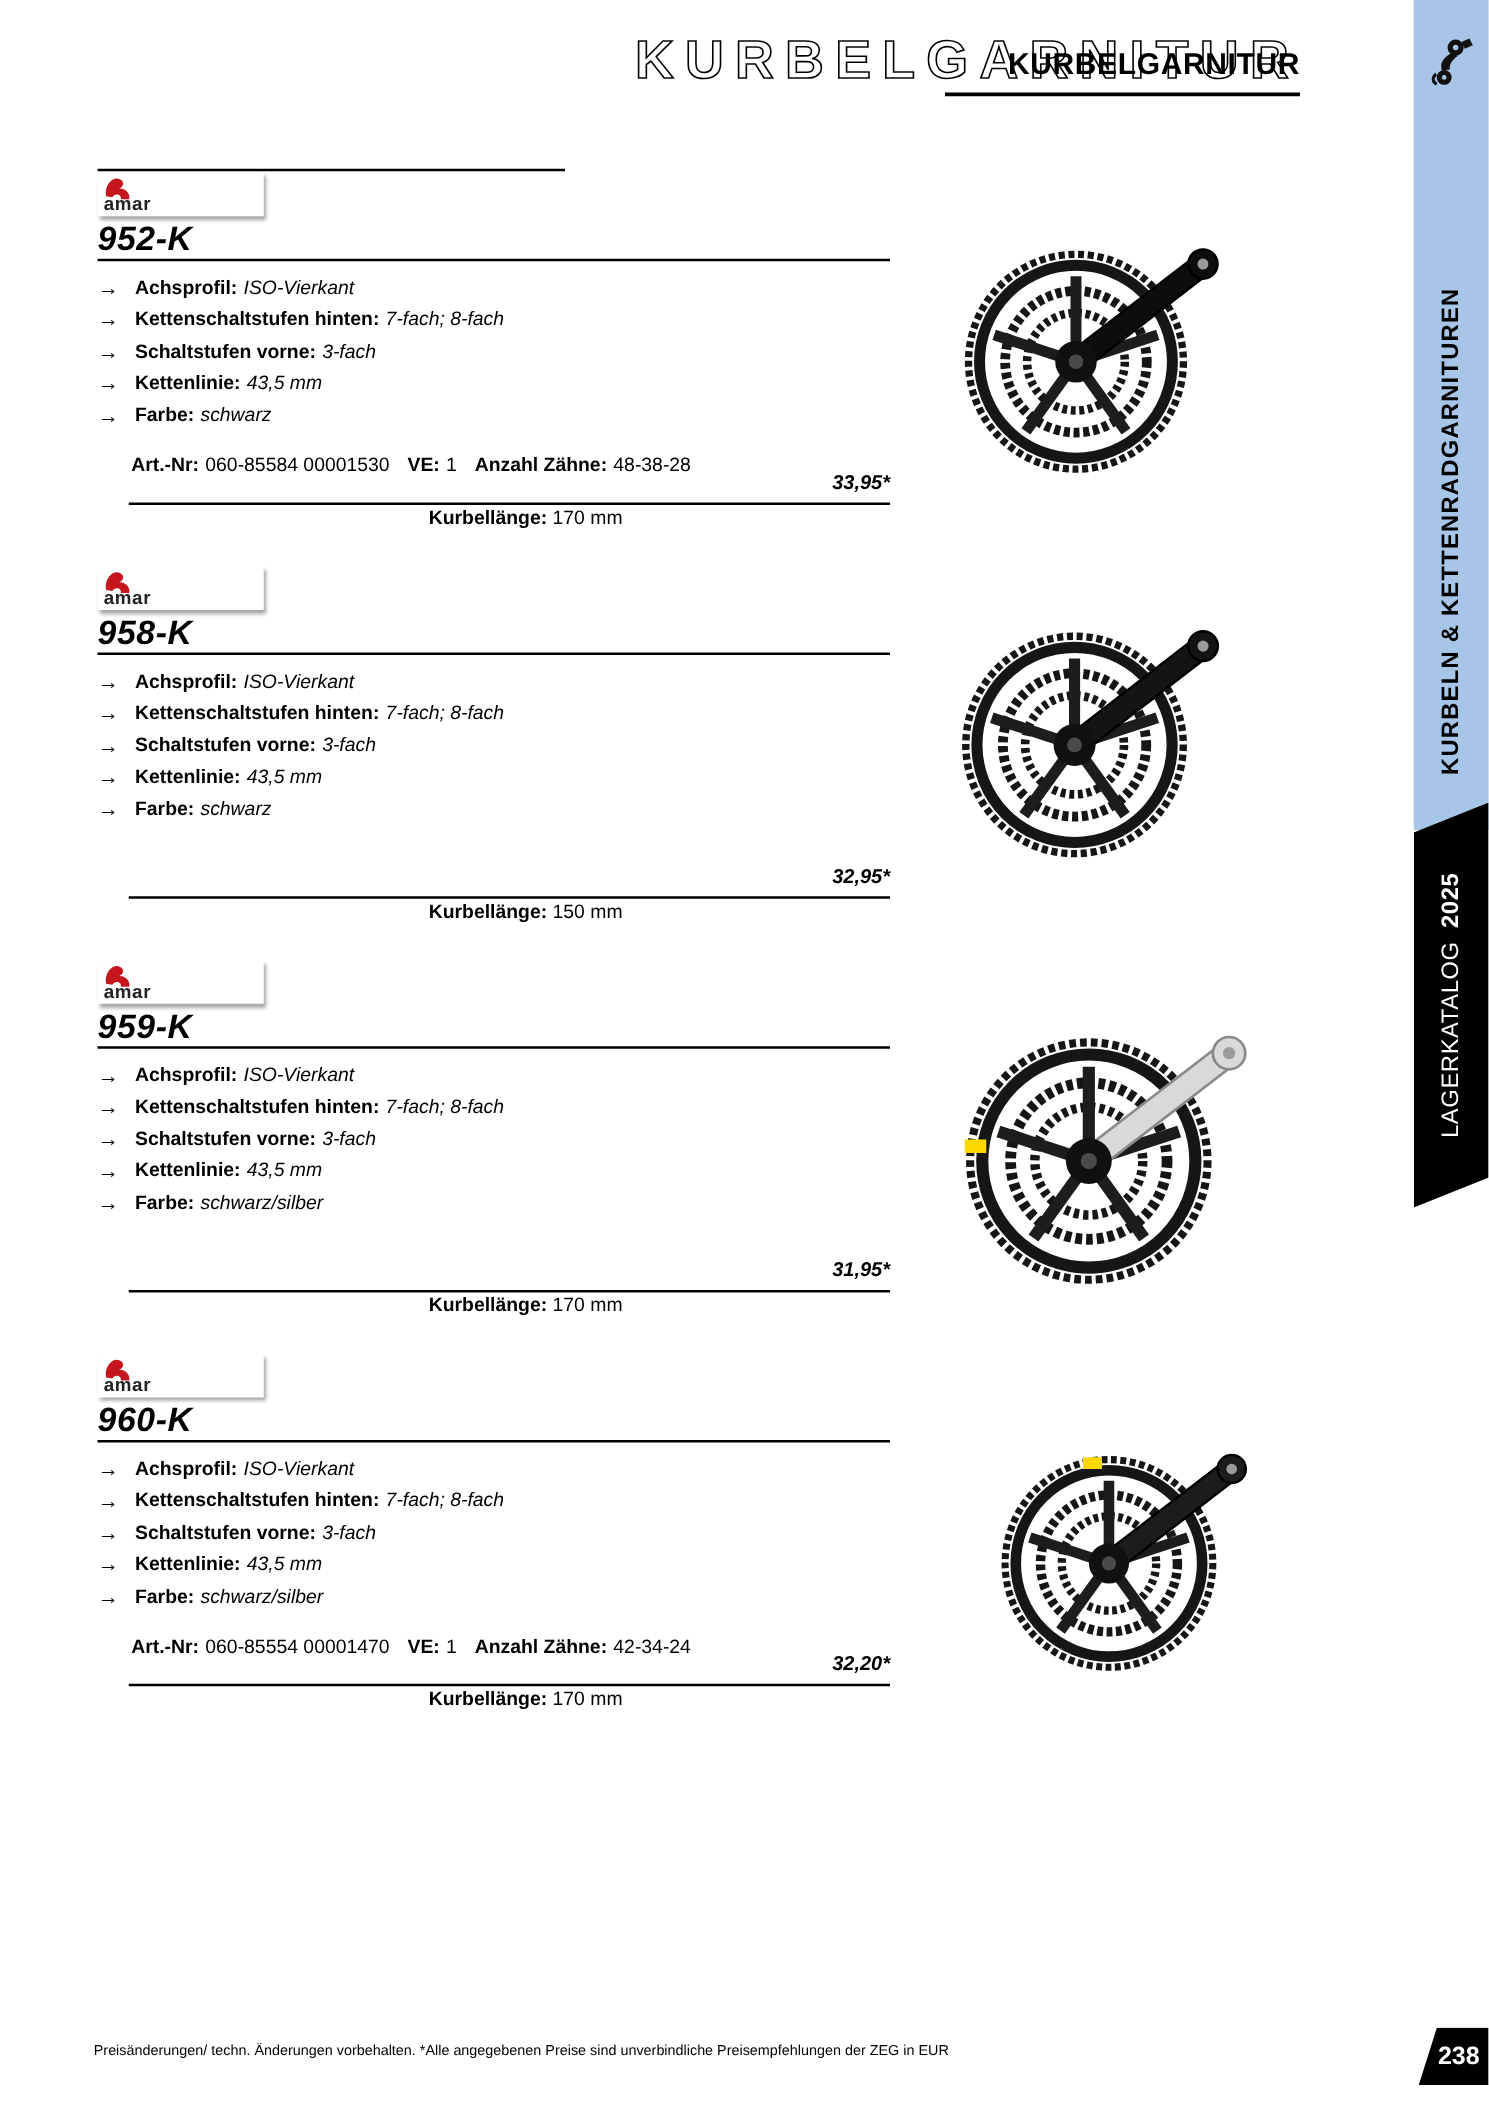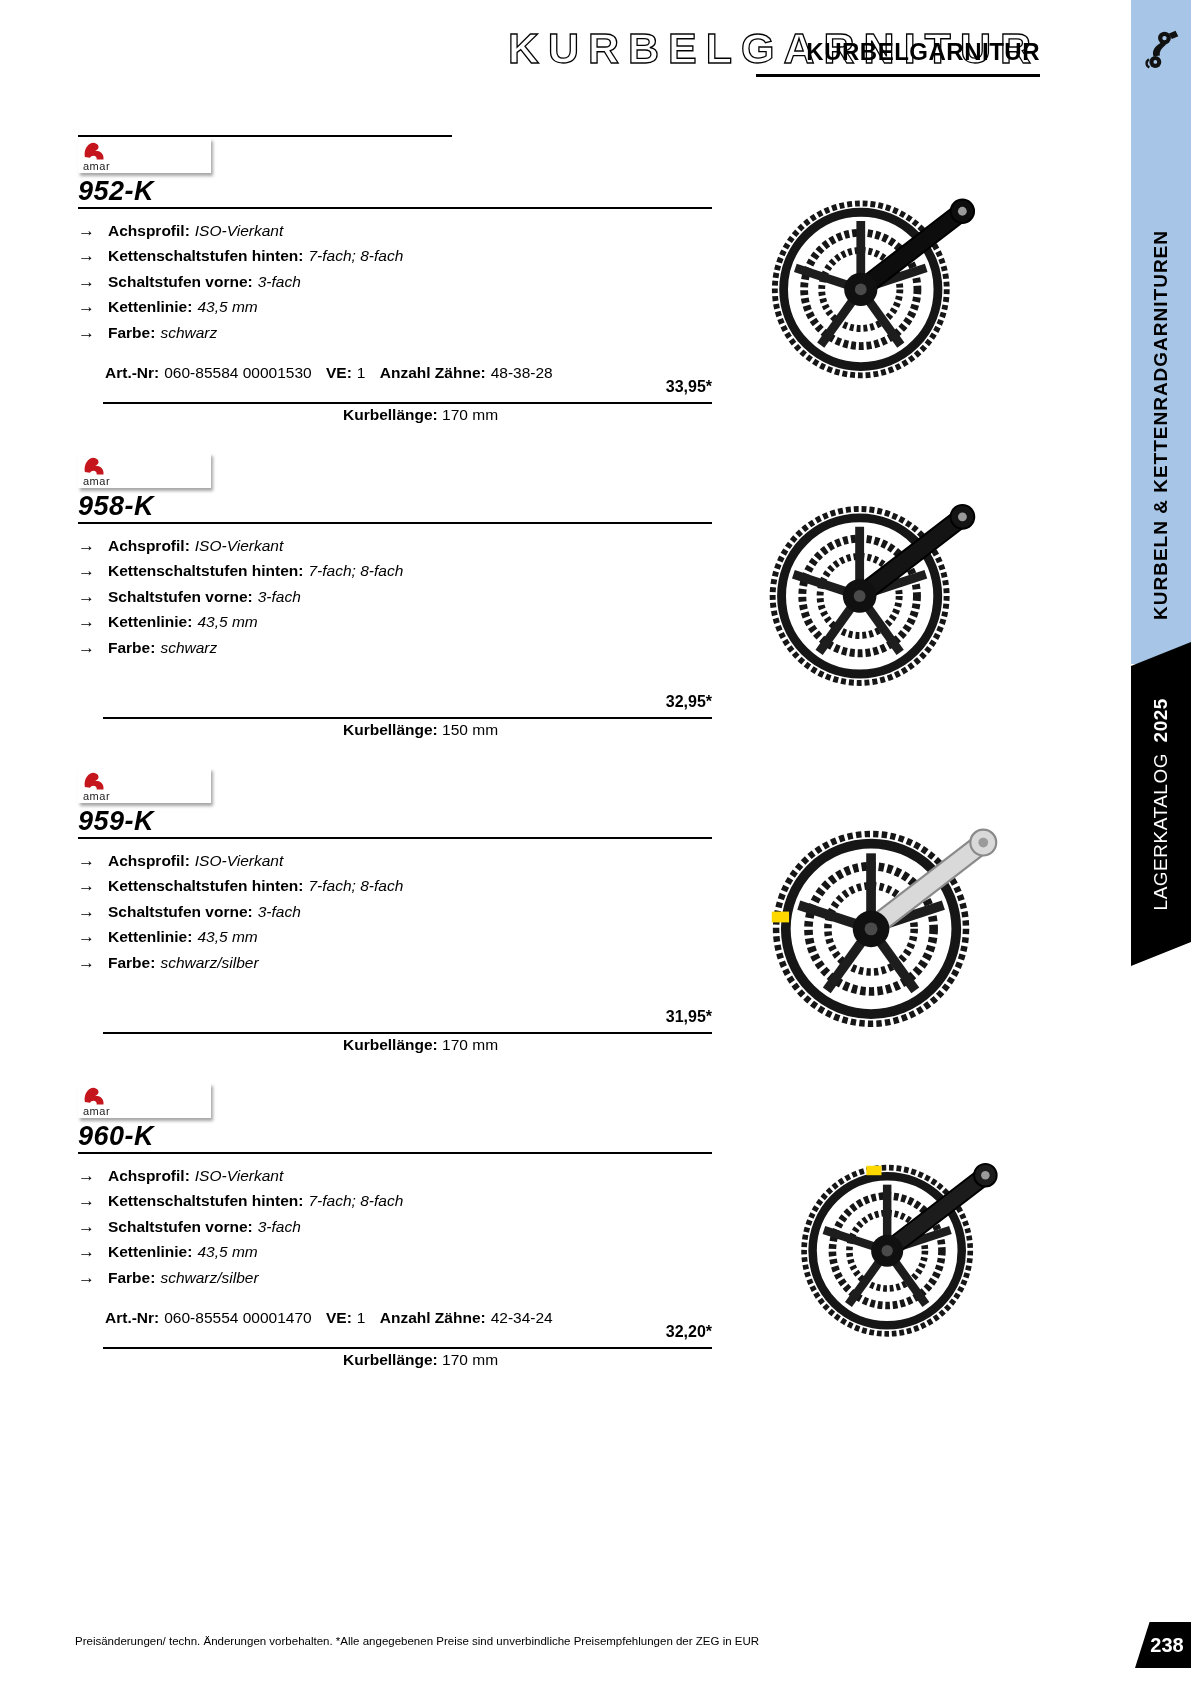--- a/index.html
+++ b/index.html
@@ -39,33 +39,33 @@
   }
   .side-banner-label b{margin-top:5px;}
   
   .product{position:absolute;left:78px;width:634px;height:266px;}
   .toprule{position:absolute;top:-3px;left:0;width:374px;height:2px;background:#000;}
   .brand-box{
     position:absolute;top:0;left:0;width:133px;height:35px;background:#fff;
     box-shadow:2px 3px 3px rgba(0,0,0,.35);
   }
   .brand-box svg{position:absolute;left:4px;top:2px;}
-  .brand-word{position:absolute;left:5px;bottom:1px;font-size:11px;letter-spacing:.5px;color:#222;}
+  .brand-word{position:absolute;left:5px;bottom:1px;font-size:15px;letter-spacing:.5px;color:#222;font-weight:bold;}
   .ptitle{position:absolute;top:38px;left:0;margin:0;font-size:27px;font-weight:bold;letter-spacing:.5px;font-style:italic;}
   .title-rule{position:absolute;top:69px;left:0;width:634px;height:2px;background:#000;}
   .specs{position:absolute;top:80px;left:0;margin:0;padding:0;list-style:none;width:634px;}
   .specs li{height:25.5px;display:flex;align-items:center;font-size:15.5px;}
   .arr{width:30px;font-size:17px;}
   .specs .v{margin-left:5px;font-style:italic;}
   .artrow{position:absolute;top:214px;left:27px;font-size:15.5px;white-space:nowrap;margin-top:12px;}
   .artrow b{margin-right:5px;}
   .artrow .gap{margin-left:10px;}
   .lenrow{position:absolute;top:240px;left:27px;width:607px;height:20px;font-size:15.5px;}
   .lenrow .len{position:absolute;left:238px;white-space:nowrap;margin-top:28px;}
-  .lenrow .price{position:absolute;right:0;top:0;font-weight:bold;font-size:16px;}
+  .lenrow .price{position:absolute;right:0;top:0;font-weight:bold;font-size:16px;font-style:italic;}
   .bottomrule{position:absolute;top:264px;left:25px;width:609px;height:2px;background:#000;}
   
   .pimg{position:absolute;background:#fff;}
   .pimg svg{width:100%;height:100%;}
   
   .footer-note{position:absolute;left:75px;top:1635px;font-size:11.5px;color:#000;}
   .page-num{
     position:absolute;right:0;top:1622px;width:56px;height:46px;background:#000;color:#fff;
     clip-path:polygon(26% 0,100% 0,100% 100%,0 100%);
     display:flex;align-items:center;justify-content:center;

